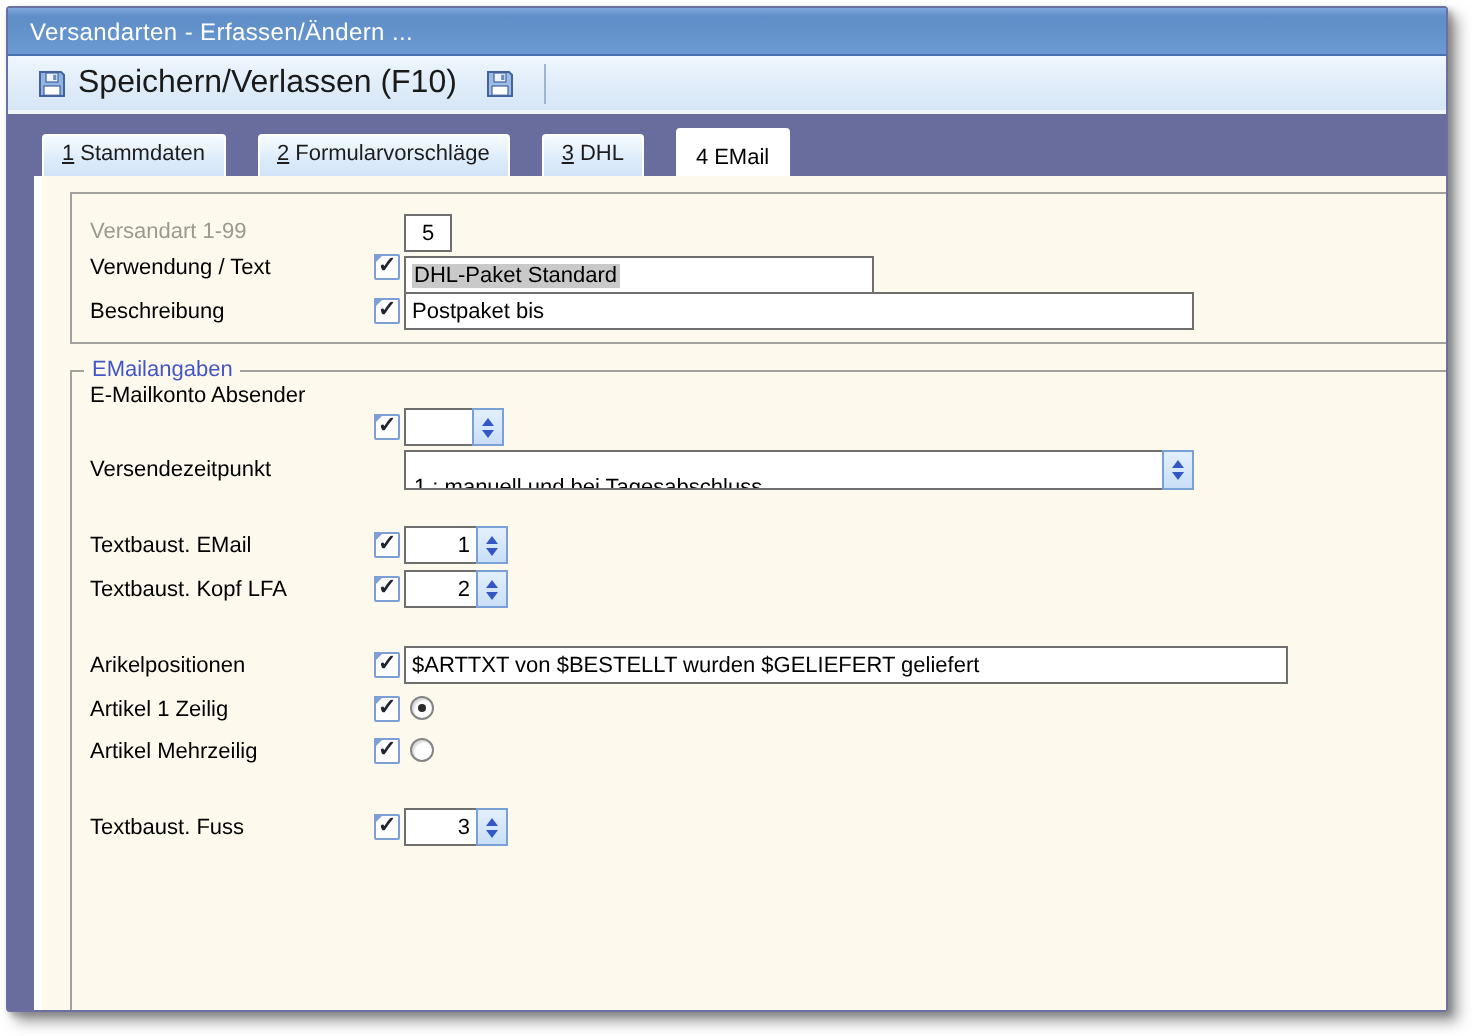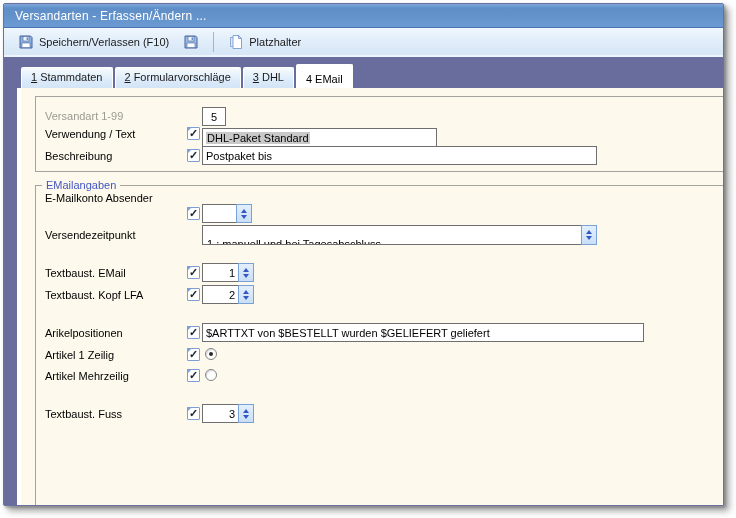--- a/index.html
+++ b/index.html
@@ -27,29 +27,29 @@
   
   .toolbar {
     height:29px; flex:0 0 29px;
     background:linear-gradient(180deg,#f0f7fd 0%,#e2eefa 45%,#d6e6f6 100%);
     border-bottom:2px solid #eef5fc;
     display:flex; align-items:center; padding-left:8px; gap:2px;
   }
   .tbtn {
     display:flex; align-items:center; gap:5px; border:1px solid transparent;
     background:transparent; font-family:"Liberation Sans",sans-serif;
-    font-size:11px; color:#1a1a1a; padding:2px 5px; height:24px; cursor:default;
+    font-size:16px; color:#1a1a1a; padding:2px 5px; height:24px; cursor:default;
   }
   .icon16 { width:16px; height:16px; display:inline-block; }
   .sep { width:1px; height:20px; background:#9eb4cf; margin:0 6px; }
 
   
   .tabstrip {
     height:31px; flex:0 0 31px; background:#686d9e;
-    display:flex; align-items:flex-end; padding-left:17px; gap:2px;
+    display:flex; align-items:flex-end; padding-left:17px; gap:16px;
   }
   .tab {
     height:21px; background:linear-gradient(180deg,#f6fbfe 0%,#dcebfa 60%,#d2e4f7 100%);
     border:1px solid #ffffff; border-bottom:none;
     border-radius:2px 2px 0 0;
     font-size:11px; color:#1c1c1c; padding:3px 9px 0 9px; white-space:nowrap;
   }
   .tab.active {
     height:24px; background:#ffffff; font-size:11px; color:#000;
     padding-top:8px; z-index:2;
@@ -160,30 +160,20 @@
         <span class="icon16">
           <svg viewBox="0 0 16 16" width="16" height="16">
               <path d="M2 2 H12.5 L14 3.5 V14 H2 Z" fill="#9dbde8" stroke="#44639c"></path>
               <rect x="5" y="2.5" width="6" height="4.5" fill="#eef3fa" stroke="#44639c" stroke-width="0.6"></rect>
               <rect x="8.6" y="3.4" width="1.6" height="2.6" fill="#6a8cc0"></rect>
               <rect x="4" y="9" width="8" height="4.6" fill="#ffffff" stroke="#44639c" stroke-width="0.6"></rect>
             </svg>
         </span>
       </button>
       <div class="sep"></div>
-      <button class="tbtn">
-        <span class="icon16">
-          <svg viewBox="0 0 16 16" width="16" height="16">
-              <path d="M2.5 3.5 H8.5 V12.5 H2.5 Z" fill="#dbe8f7" stroke="#7a9bd0" stroke-width="0.8"></path>
-              <path d="M5 1.5 H10.5 L13.5 4.5 V14.5 H5 Z" fill="#ffffff" stroke="#7a9bd0" stroke-width="0.9"></path>
-              <path d="M10.5 1.5 V4.5 H13.5 Z" fill="#cfe0f5" stroke="#7a9bd0" stroke-width="0.9"></path>
-            </svg>
-        </span>
-        <span>Platzhalter</span>
-      </button>
     </div>
 
     <div class="tabstrip">
       <div class="tab">
         <span class="hk u">1</span><span class="lbl-gap">Stammdaten</span>
       </div>
       <div class="tab">
         <span class="hk u">2</span><span class="lbl-gap">Formularvorschläge</span>
       </div>
       <div class="tab">

